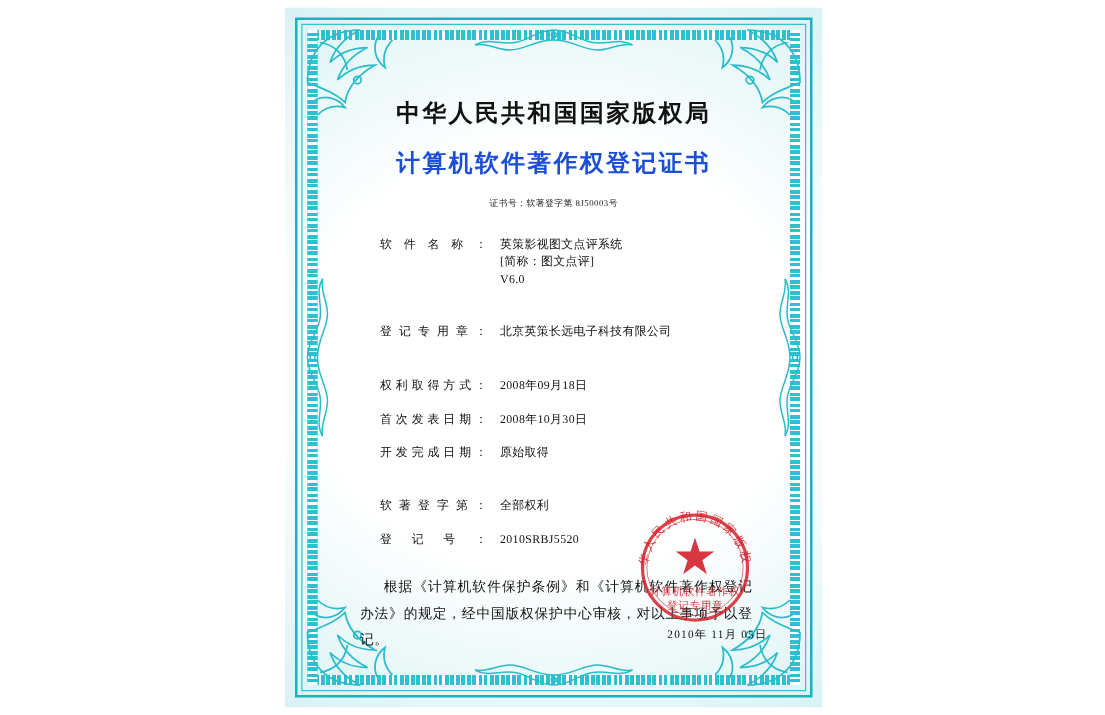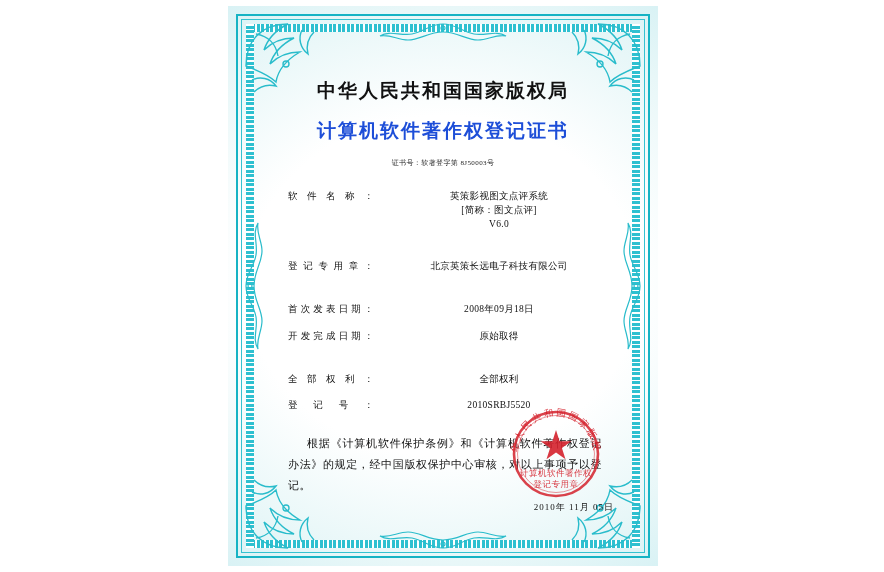--- a/index.html
+++ b/index.html
@@ -155,27 +155,27 @@
     color: #111111;
     line-height: 1.45;
   }
   .field-label {
     width: 86px;
     flex: 0 0 86px;
     text-align: justify;
     text-align-last: justify;
     letter-spacing: 0.5px;
     white-space: nowrap;
+    margin-left: 16px;
   }
   .field-value {
     flex: 1 1 auto;
     padding-left: 10px;
     white-space: pre-line;
     letter-spacing: 0.3px;
-    text-align: center;
   }
   .gap-lg { height: 16px; }
 
   .paragraph {
     margin-top: 20px;
     padding-left: 26px;
     padding-right: 22px;
     font-size: 11px;
     line-height: 1.9;
     color: #111111;
@@ -300,34 +300,38 @@
         <div class="gap-lg"></div>
 
         <div class="field-row">
           <div class="field-label">登记专用章：</div>
           <div class="field-value">北京英策长远电子科技有限公司</div>
         </div>
 
         <div class="gap-lg"></div>
 
         <div class="field-row">
+          <div class="field-label">权利取得方式：</div>
+          <div class="field-value">2008年09月18日</div>
+        </div>
+
+        <div class="field-row">
           <div class="field-label">首次发表日期：</div>
-          <div class="field-value">2008年09月18日</div>
-        </div>
-
+          <div class="field-value">2008年10月30日</div>
+        </div>
 
         <div class="field-row">
           <div class="field-label">开发完成日期：</div>
           <div class="field-value">原始取得</div>
         </div>
 
         <div class="gap-lg"></div>
 
         <div class="field-row">
-          <div class="field-label">全部权利：</div>
+          <div class="field-label">软著登字第：</div>
           <div class="field-value">全部权利</div>
         </div>
 
         <div class="field-row">
           <div class="field-label">登记号：</div>
           <div class="field-value">2010SRBJ5520</div>
         </div>
 
       </div>
 

